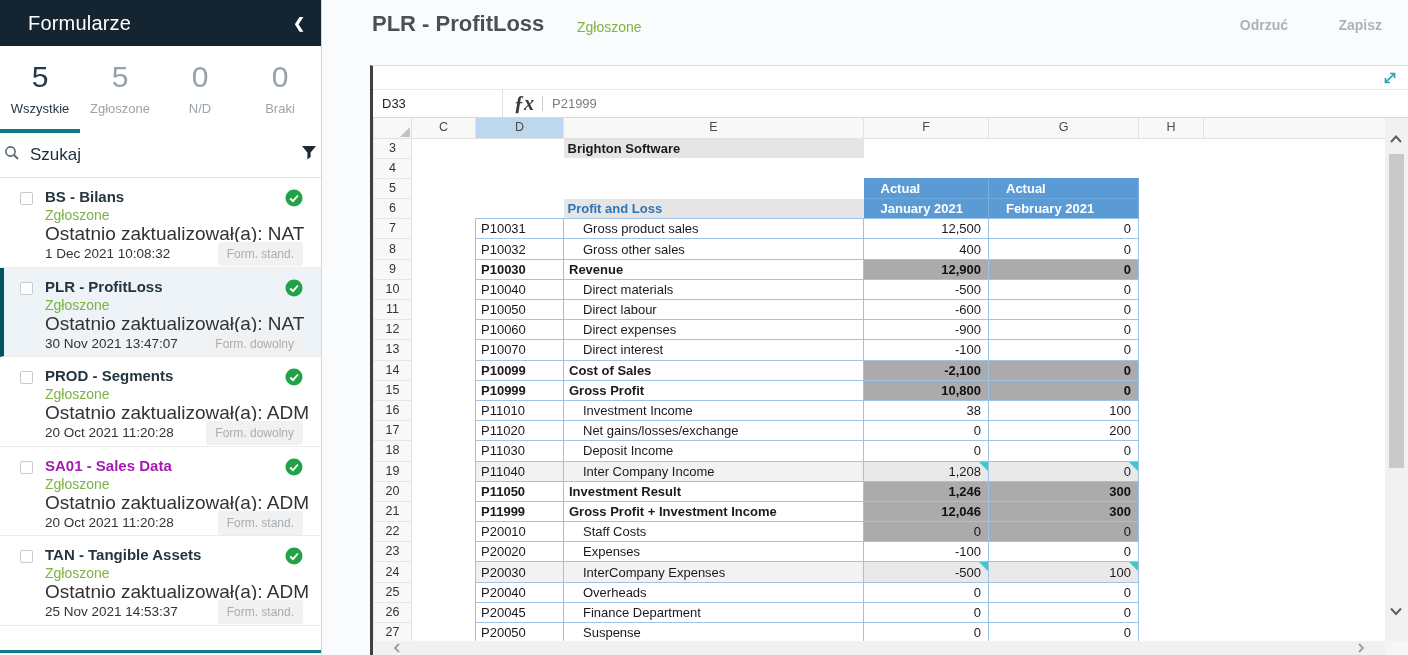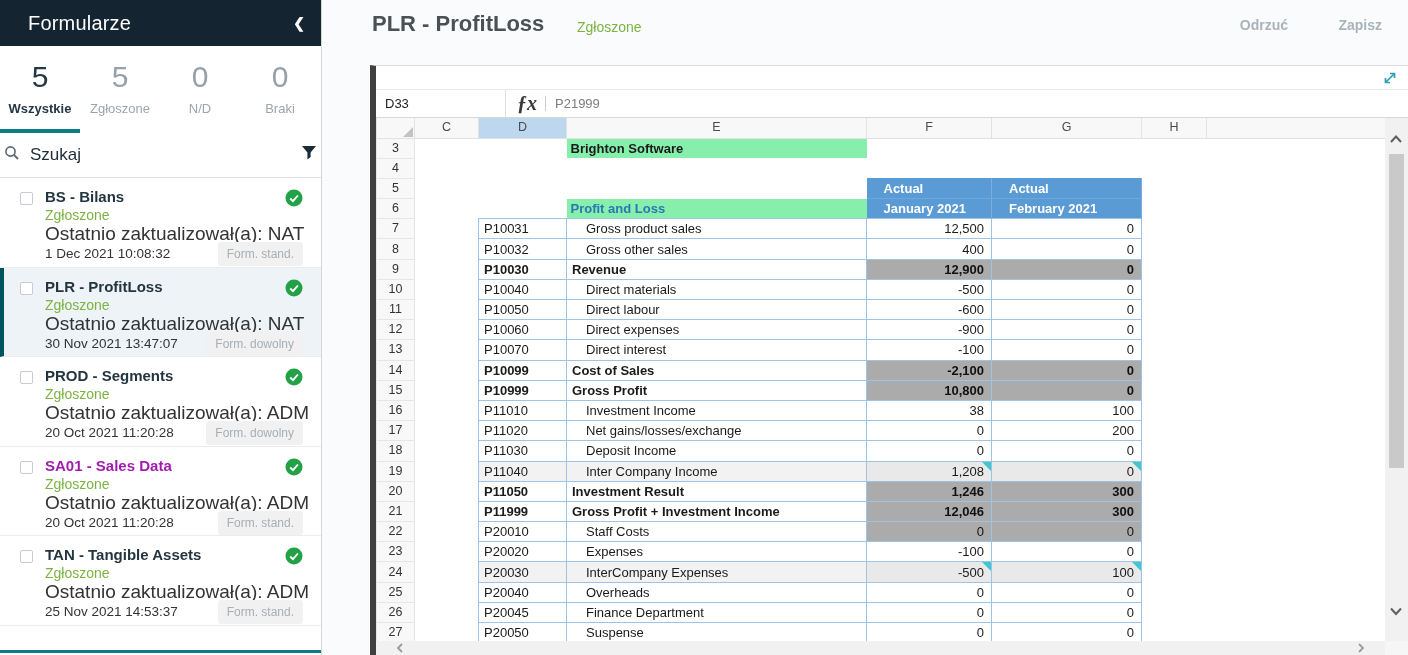--- a/index.html
+++ b/index.html
@@ -10,21 +10,21 @@
   
   .sidebar{position:absolute;left:0;top:0;width:322px;height:655px;background:#fff;border-right:1px solid #d6d6d6}
   .sb-header{height:46px;background:#142430;color:#fff;display:flex;align-items:center;padding:0 16px 0 28px}
   .sb-title{font-size:20px;flex:1;letter-spacing:.2px}
   .sb-collapse{color:#fff;font-size:14px;font-weight:bold;cursor:pointer}
   .sb-stats{display:flex;height:87px;border-bottom:none;position:relative}
   .stat{position:relative;width:80px;text-align:center;padding-top:10px;cursor:pointer}
   .stat .num{font-size:30px;color:#95a0a8;line-height:42px}
   .stat .lbl{font-size:13px;color:#9aa5ad;margin-top:3px}
   .stat.active .num{color:#243746}
-  .stat.active .lbl{color:#243746;font-weight:bold}
+  .stat.active .lbl{color:#243746;font-weight:normal}
   .stat.active:after{content:"";position:absolute;left:0;right:0;bottom:0;height:4px;background:#0e7c86}
   .sb-search{height:45px;border-bottom:1px solid #e2e2e2;display:flex;align-items:center;padding:0 4px}
   .search-text{font-size:17px;color:#1f2d38;margin-left:10px;flex:1}
   .sb-list{position:relative}
   .sb-item{position:relative;height:89.5px;border-bottom:1px solid #ececec;padding:10px 18px 0 45px;background:#fff;cursor:pointer}
   .sb-item.selected{background:#edf3f6;border-left:4px solid #00545f;padding-left:41px}
   .sb-item .cb{position:absolute;left:20px;top:14px;width:13px;height:13px;border:1px solid #c6ccd2;border-radius:2px;background:#fff}
   .sb-item.selected .cb{left:16px}
   .sb-item .check{position:absolute;right:18px;top:11px}
   .it-title{font-size:15px;font-weight:bold;color:#243540;line-height:18px;white-space:nowrap}
@@ -38,21 +38,21 @@
 
   
   .main{position:absolute;left:322px;top:0;right:0;bottom:0;background:#fafbfc}
   .mh-title{position:absolute;left:50px;top:11px;font-size:22px;font-weight:bold;color:#4b5153}
   .mh-status{position:absolute;left:255px;top:19px;font-size:14px;color:#7cb342}
   .btn{position:absolute;top:17px;font-size:14px;font-weight:bold;color:#abb3ba;background:none;border:none;cursor:default}
   .btn-reject{right:120px}
   .btn-save{right:26px}
 
   
-  .sheet{position:absolute;left:48px;top:65px;right:0;bottom:0;background:#86efac;border-top:1px solid #dcdcdc;border-left:6px solid #404040}
+  .sheet{position:absolute;left:48px;top:65px;right:0;bottom:0;background:#e5e5e5;border-top:1px solid #dcdcdc;border-left:3px solid #404040}
   .sh-toolbar{position:absolute;left:0;right:0;top:0;height:24px;border-bottom:1px solid #e8e8e8;background:#fff}
   .expand-icon{position:absolute;right:9px;top:3px;cursor:pointer}
   .sh-formula{position:absolute;left:0;right:0;top:24px;height:28px;border-bottom:1px solid #d8d8d8;display:flex;align-items:center;background:#fff}
   .name-box{width:130px;height:100%;display:flex;align-items:center;padding-left:9px;font-size:13px;color:#222;border-right:1px solid #e0e0e0}
   .fx{font-family:"Liberation Serif",serif;font-style:italic;font-weight:bold;font-size:20px;color:#3a3a3a;padding:0 8px 0 11px}
   .fx-div{width:1px;height:15px;background:#ccc}
   .formula-text{padding-left:9px;font-size:13px;color:#7d7d7d;flex:1}
 
   
   .grid{position:absolute;left:0;top:52px;width:1015px;border-collapse:collapse;table-layout:fixed;font-size:13px;color:#1a1a1a}

